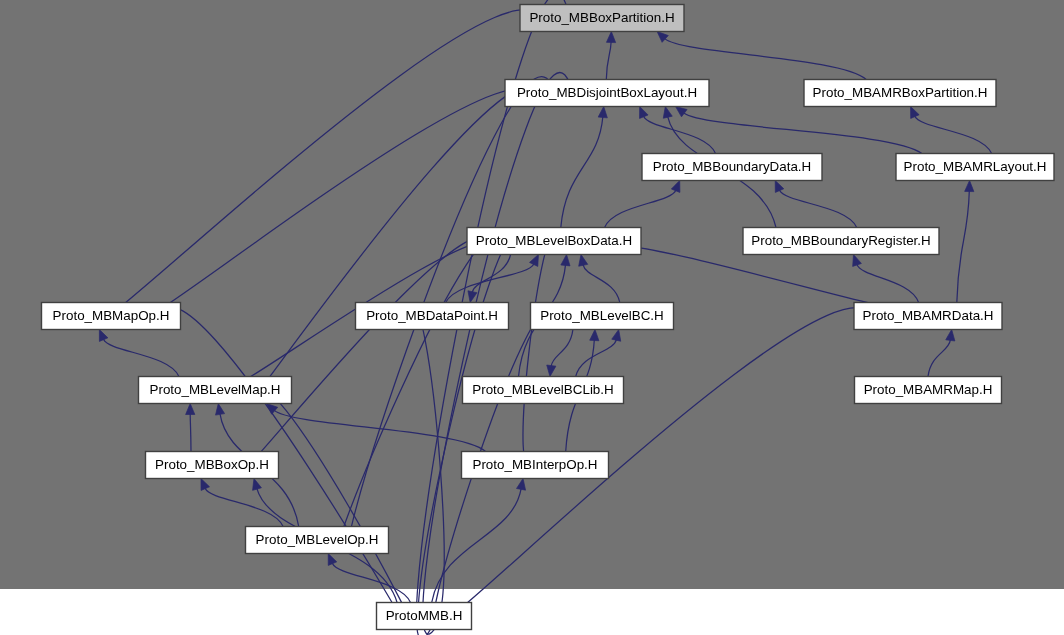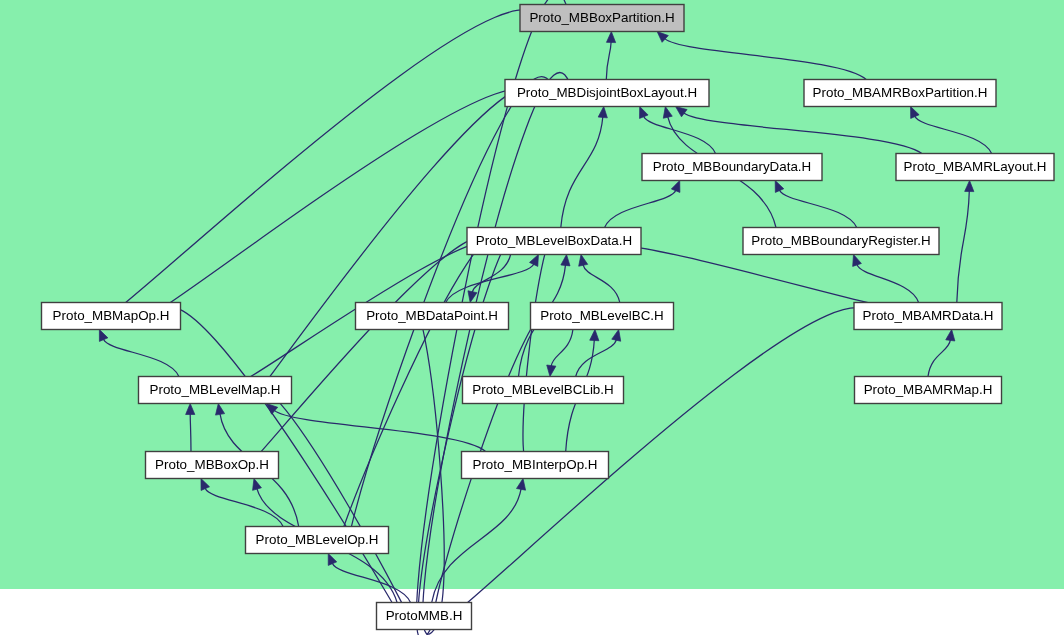--- a/index.html
+++ b/index.html
@@ -10,21 +10,21 @@
   body {
     width: 1064px;
     height: 635px;
     overflow: hidden;
     font-family: "Liberation Sans", sans-serif;
   }
   #graph-root {
     position: relative;
     width: 1064px;
     height: 589px;
-    background: #86efac;
+    background: #737373;
   }
   svg#dep-graph {
     display: block;
     width: 1064px;
     height: 635px;
   }
   .node-box {
     fill: #ffffff;
     stroke: #404040;
     stroke-width: 1.4px;

